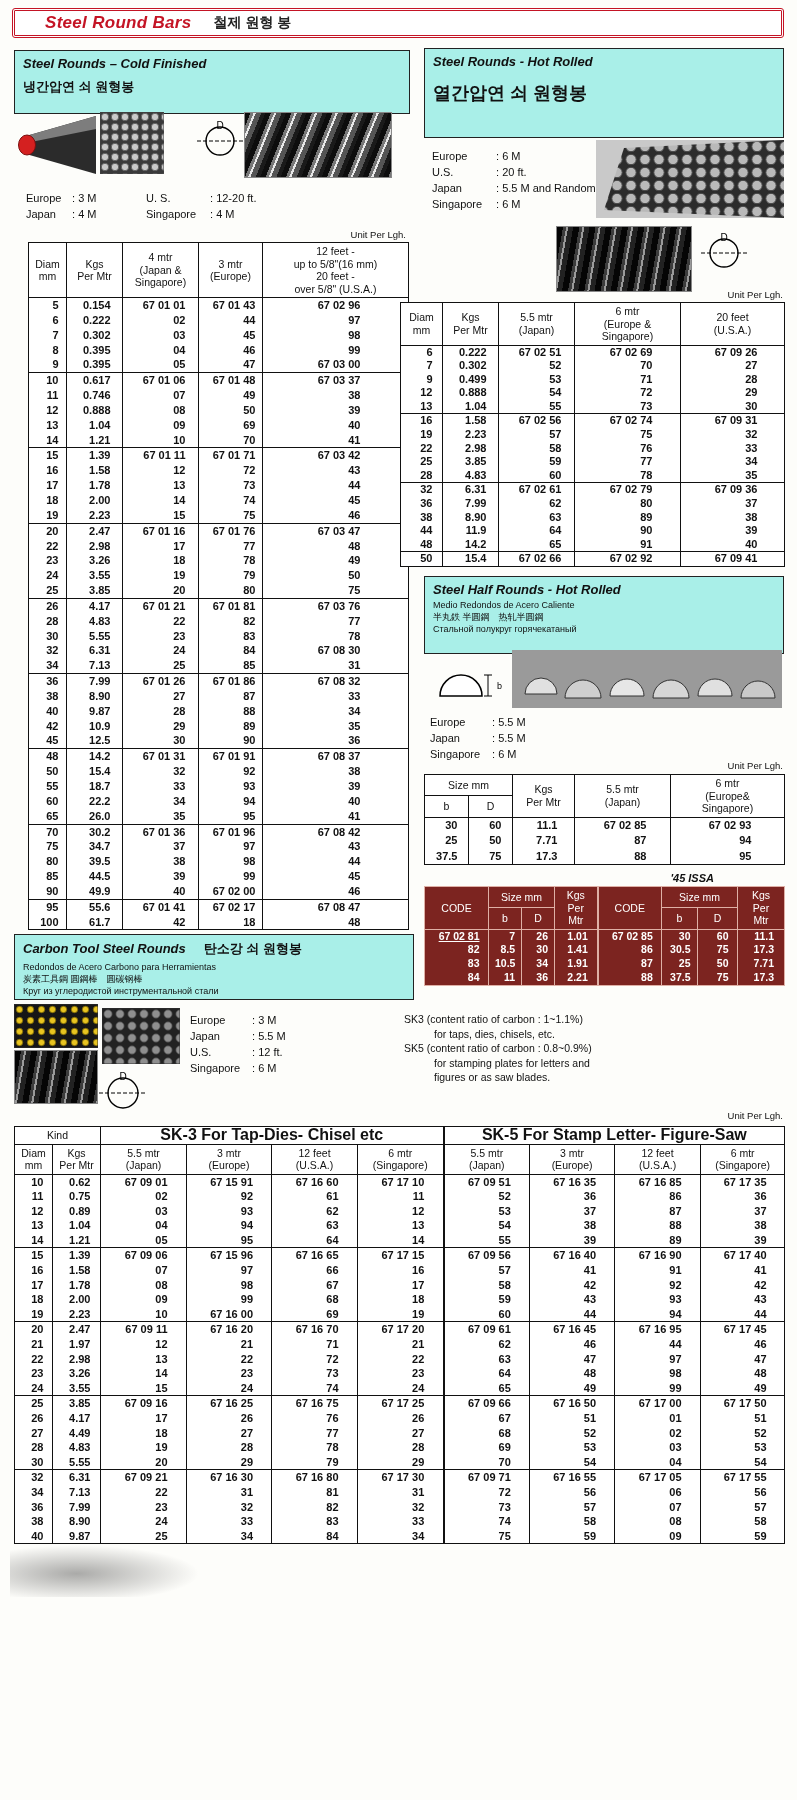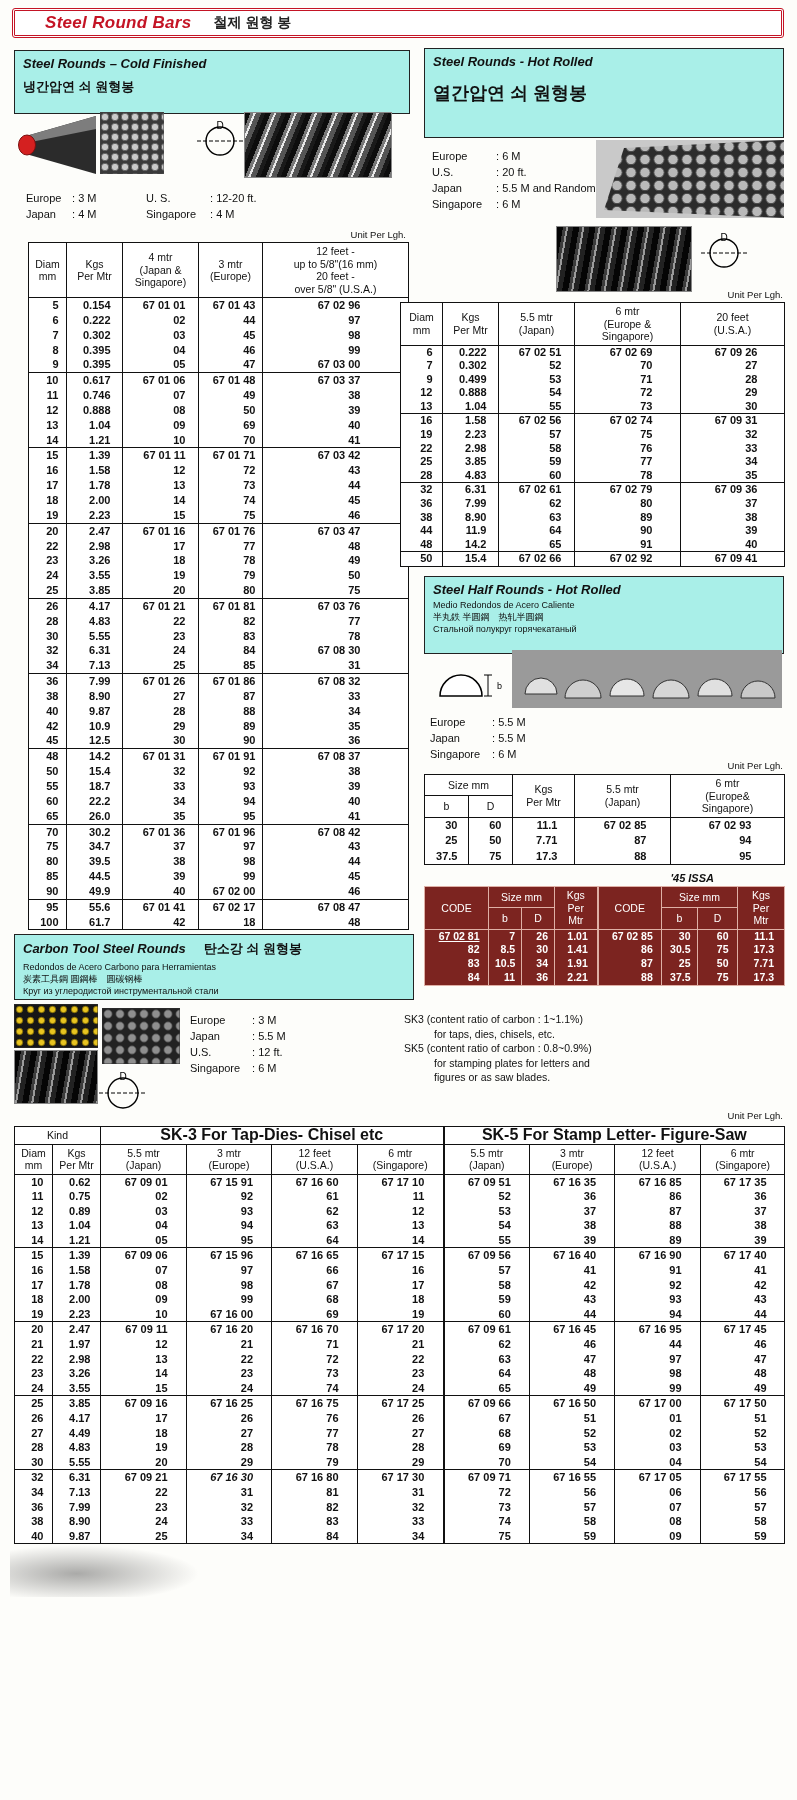--- a/index.html
+++ b/index.html
@@ -1129,21 +1129,21 @@
             <td><span class="cw" style="width: 48px;">54</span></td>
             <td><span class="cw" style="width: 48px;">04</span></td>
             <td><span class="cw" style="width: 48px;">54</span></td>
           </tr>
         </tbody>
         <tbody>
           <tr>
             <td><span class="cw" style="width: 20px;">32</span></td>
             <td><span class="cw" style="width: 28px;">6.31</span></td>
             <td><span class="cw" style="width: 48px;">67 09 21</span></td>
-            <td><span class="cw" style="width: 48px; font-style: italic;">67 16 30</span></td>
+            <td><span class="cw" style="width: 48px;">67 16 30</span></td>
             <td><span class="cw" style="width: 48px;">67 16 80</span></td>
             <td><span class="cw" style="width: 48px;">67 17 30</span></td>
             <td><span class="cw" style="width: 48px;">67 09 71</span></td>
             <td><span class="cw" style="width: 48px;">67 16 55</span></td>
             <td><span class="cw" style="width: 48px;">67 17 05</span></td>
             <td><span class="cw" style="width: 48px;">67 17 55</span></td>
           </tr>
           <tr>
             <td><span class="cw" style="width: 20px;">34</span></td>
             <td><span class="cw" style="width: 28px;">7.13</span></td>

